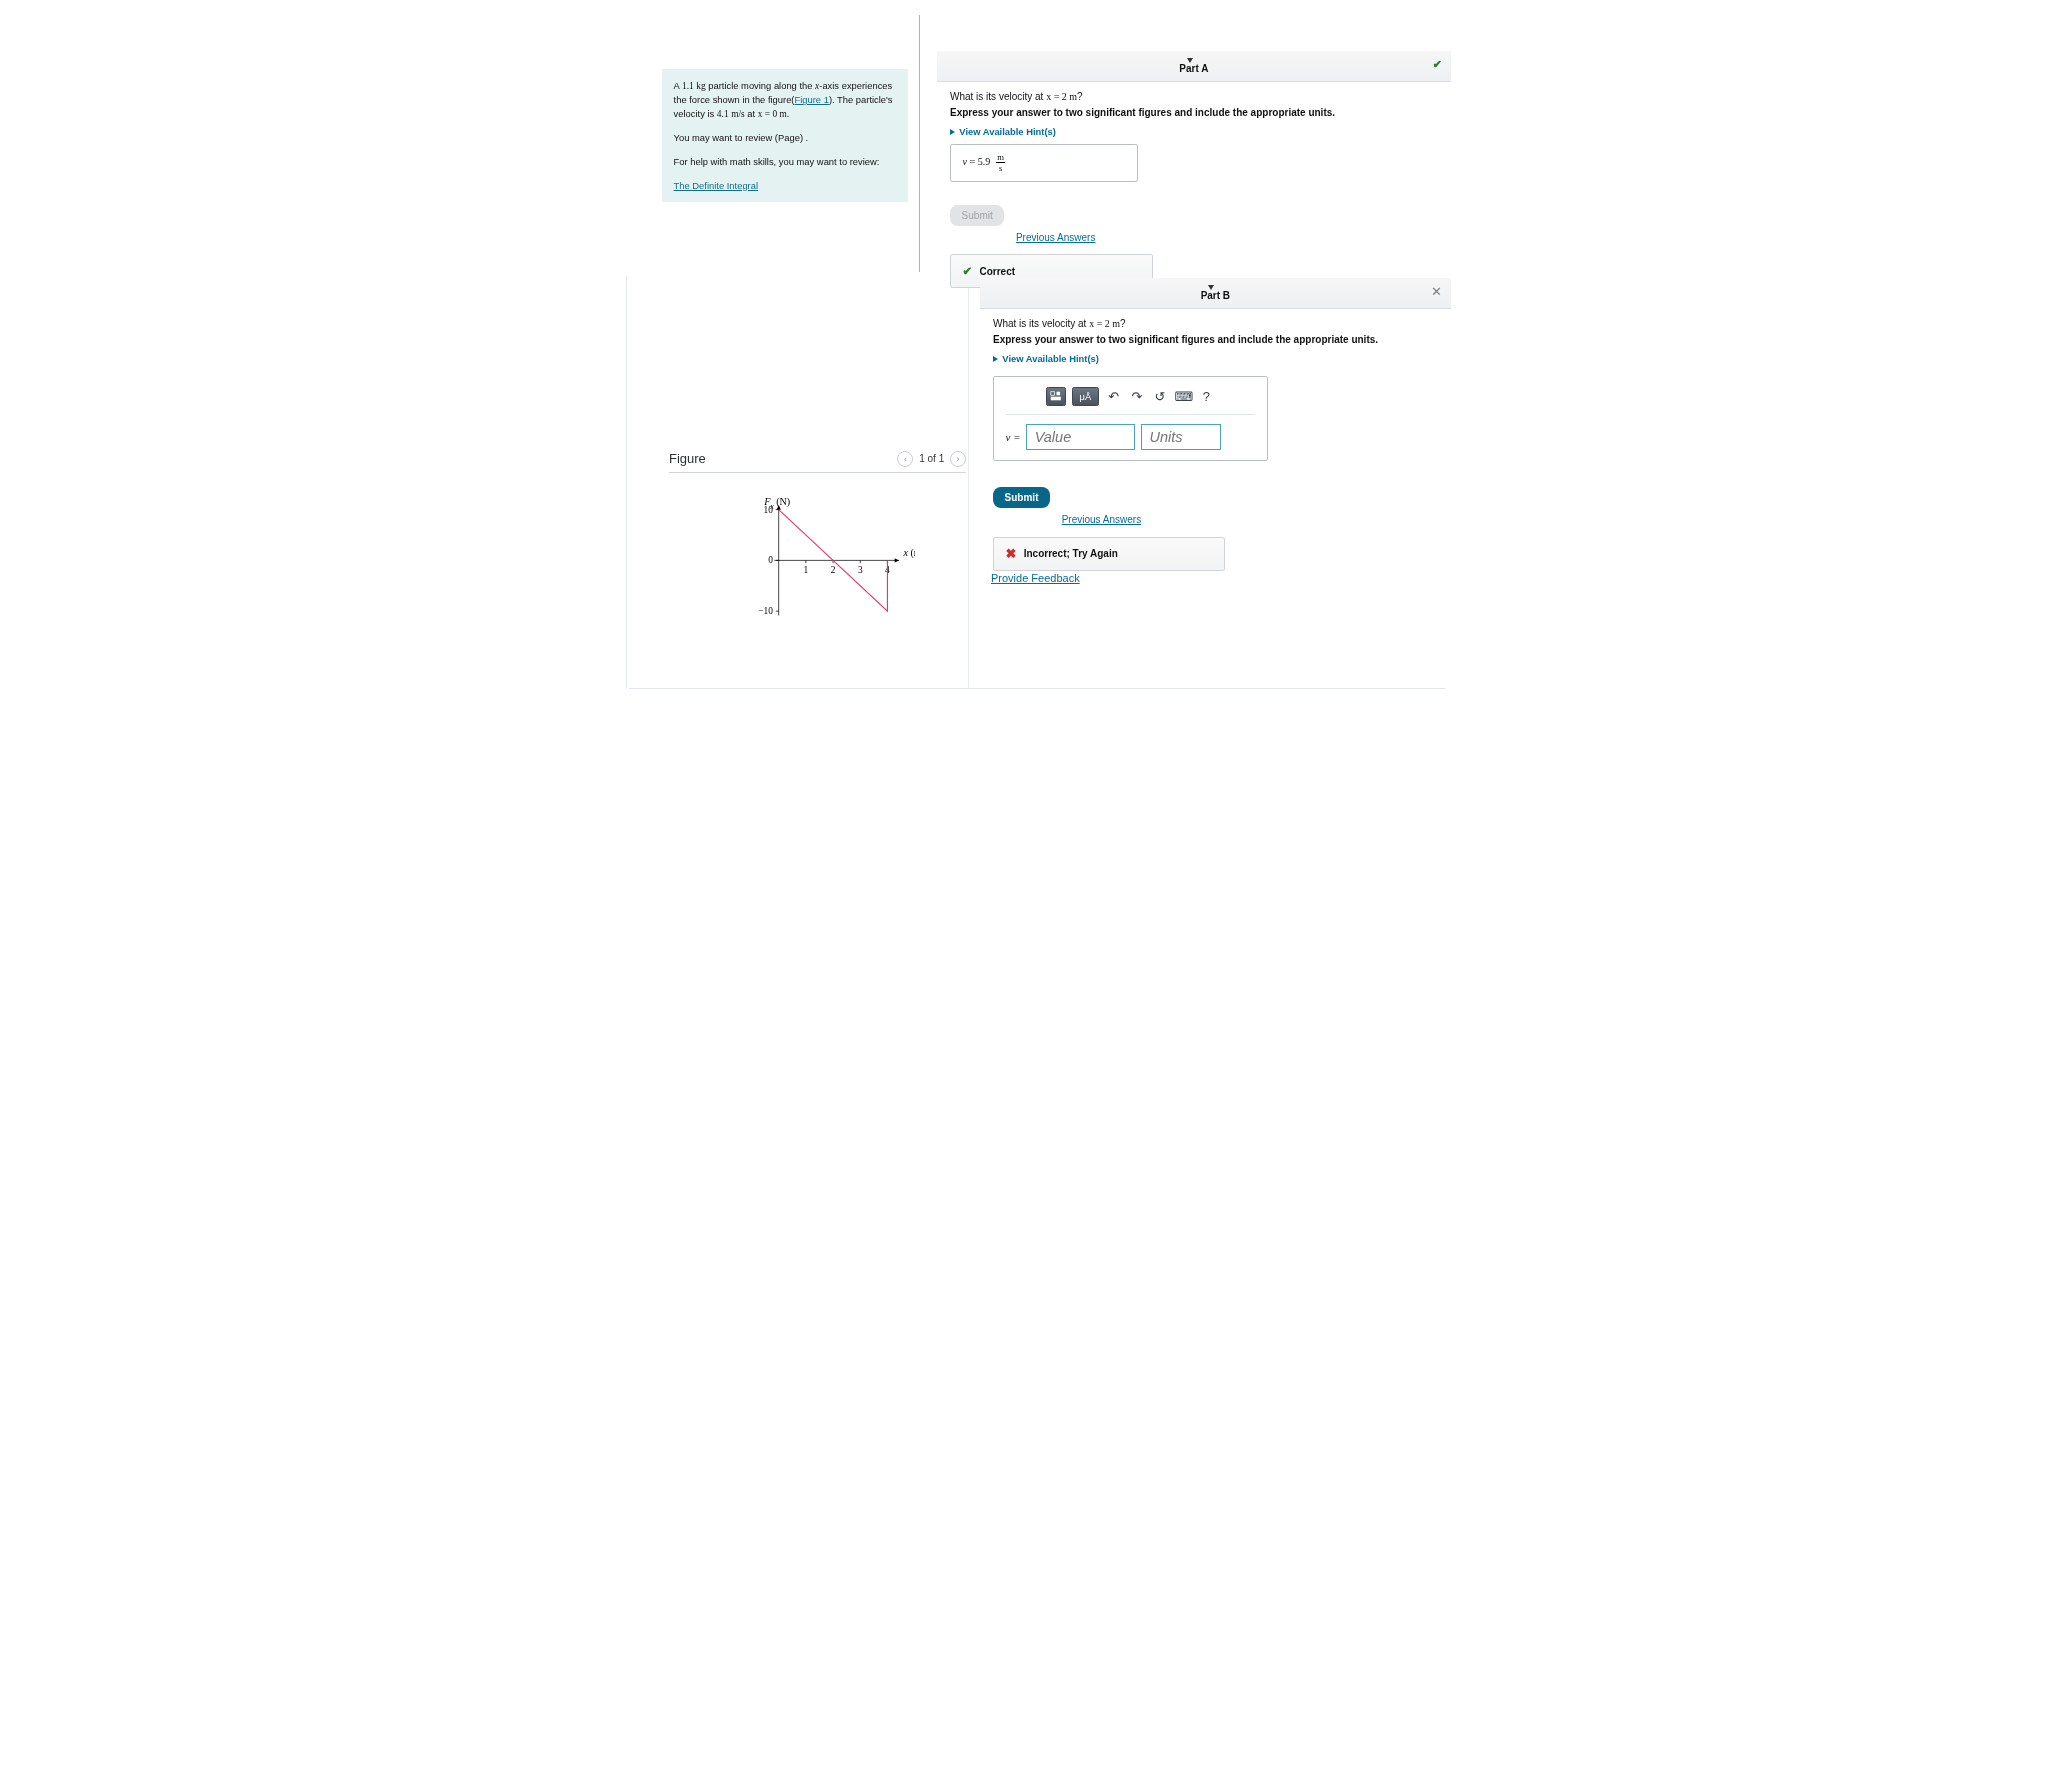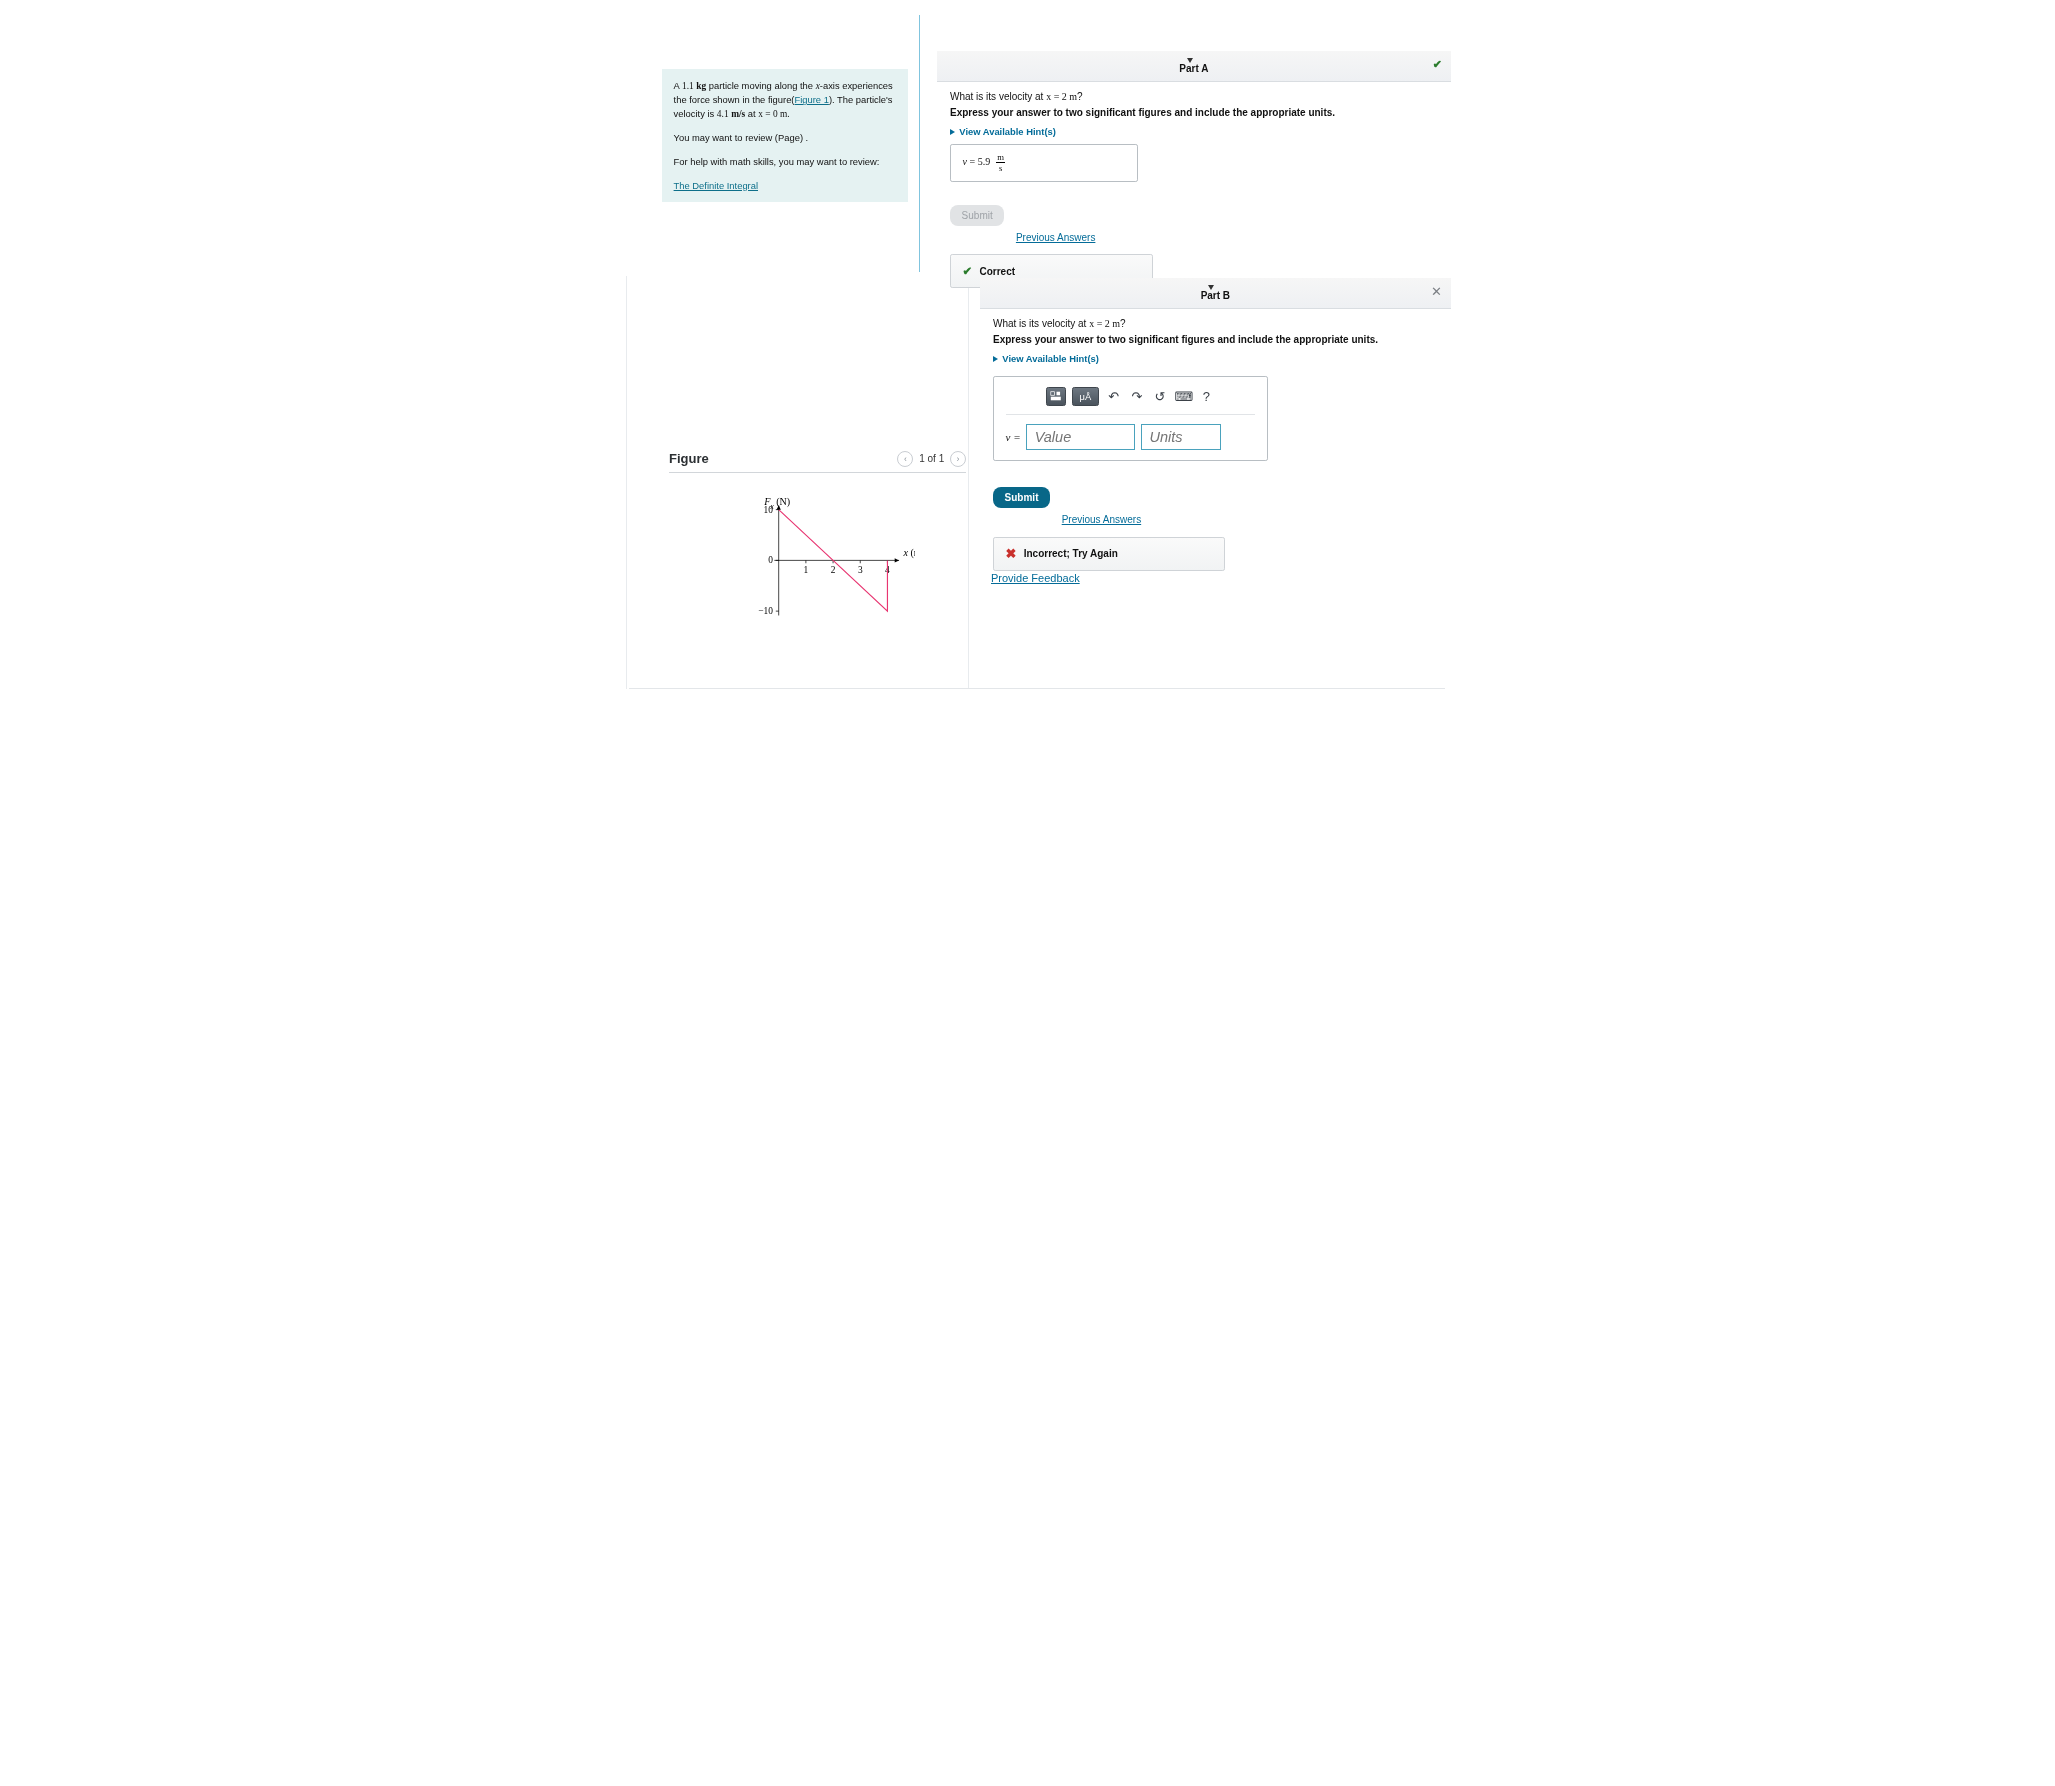--- a/index.html
+++ b/index.html
@@ -25,21 +25,21 @@
     background: #e5f2f2;
     padding: 10px 11.6px 10px 11.6px;
     font-size: 9.4px;
     line-height: 1.45;
   }
   .problem-box p { margin-bottom: 10px; }
   .problem-box p:last-child { margin-bottom: 0; }
 
   .x-var { font-style: italic; font-family: Georgia, "Times New Roman", serif; }
   .math { font-family: Georgia, "Times New Roman", serif; }
-  .unit { font-family: Georgia, "Times New Roman", serif; font-weight: bold; }
+  .unit { font-family: Georgia, "Times New Roman", serif; }
 
   a.inline-link { color: #0d6f8a; text-decoration: underline; cursor: pointer; }
   a.skill-link  { color: #0d6f8a; text-decoration: underline; cursor: pointer; display: inline-block; }
 
   
   .vdivider1 { position: absolute; left: 319px; top: 0;   width: 0; height: 257px; border-left: 0.7px solid #80c4de; }
 
   
   .partA {
     position: absolute;
@@ -172,21 +172,21 @@
   
   .figure-panel {
     position: absolute;
     left: 69px; top: 435px; width: 297px;
     border-top: 0.7px solid #fff;
   }
   .figure-head {
     display: flex; align-items: center; justify-content: space-between;
     border-bottom: 0.7px solid #d2d6da; padding-bottom: 5.8px; margin-bottom: 22px;
   }
-  .figure-head h3 { font-size: 13px; font-weight: 700; color: #2c3033; }
+  .figure-head h3 { font-size: 13px; font-weight: 400; color: #2c3033; }
   .pager { display: flex; align-items: center; gap: 5.8px; font-size: 10px; color: #333; }
   .pager .circle {
     width: 16px; height: 16px; border: 0.7px solid #c9cdd2; border-radius: 50%;
     display: flex; align-items: center; justify-content: center; color: #8d959c; cursor: pointer;
     font-size: 8.7px;
   }
 
   
   .graph-wrap { position: relative; width: 188px; margin-left: 72px; }
 

